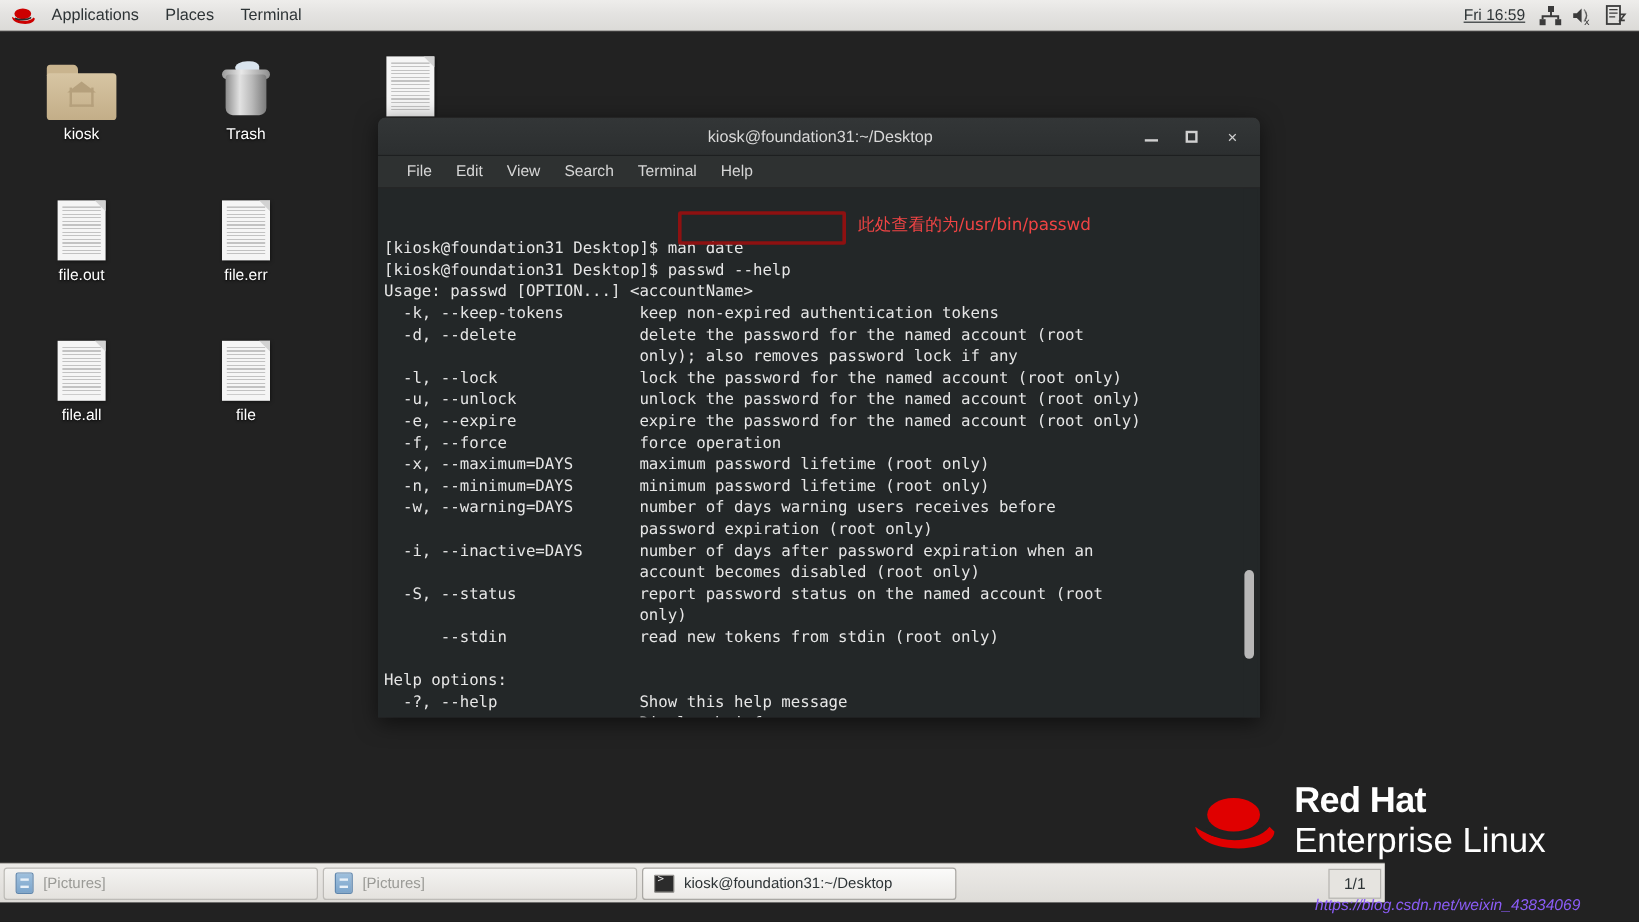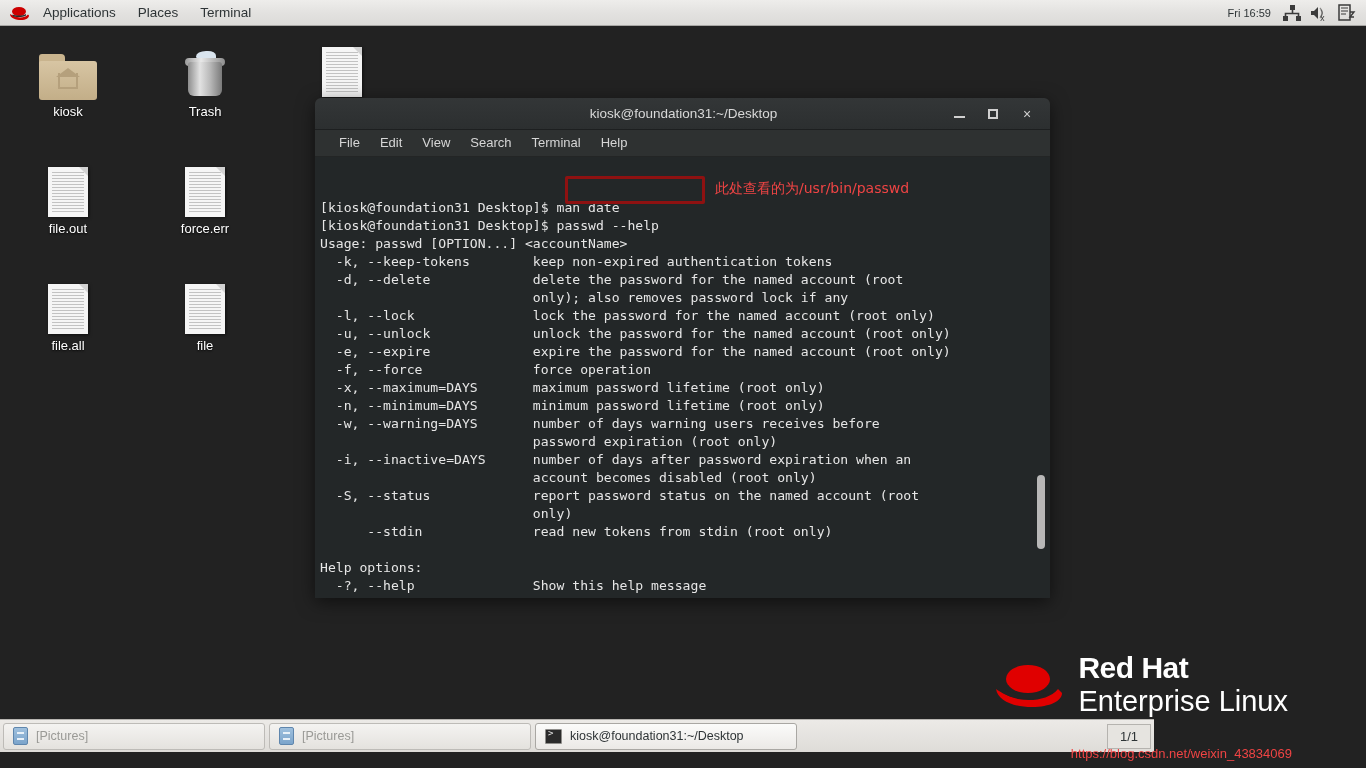--- a/index.html
+++ b/index.html
@@ -15,21 +15,21 @@
   #top-panel {
     position:absolute; top:0; left:0; width:1366px; height:26px;
     background:linear-gradient(to bottom, #eeedeb 0%, #e3e2e0 50%, #dcdbd8 100%);
     border-bottom:1px solid #a8a7a4;
     display:flex; align-items:center;
     font-size:13.5px; color:#2e3436;justify-content:space-between;
   }
   #top-panel .menu { padding:0 11px; line-height:25px; cursor:default; }
   #rh-logo-small { margin-left:8px; margin-right:2px; width:22px; height:16px; position:relative; }
   .spacer { flex:1; }
-  #clock { font-size:11px; color:#2e3436; padding-right:10px; }
+  #clock { font-size:13px; color:#2e3436; padding-right:10px;text-decoration:underline; }
   .tray-icon { width:22px; height:20px; margin-right:5px; position:relative; }
 
   
   .desk-icon {
     position:absolute; width:110px; text-align:center; color:#ffffff;
     font-size:13px; text-shadow:0 1px 2px rgba(0,0,0,.9);
   }
   .desk-icon .glyph { height:62px; display:flex; align-items:flex-end; justify-content:center; }
   .desk-icon .cap { margin-top:4px; display:block; line-height:15px; }
 
@@ -170,22 +170,22 @@
   .task-ico-file .c::after { top:10px; }
   .task-ico-term { width:17px; height:15px; position:relative; flex:none; }
   .task-ico-term .c {
     position:absolute; inset:0; background:#2b2b2b; border:1px solid #8e8d8a; border-radius:1px;
   }
   .task-ico-term .c::after {
     content:">"; position:absolute; left:2px; top:-2px; color:#e6e6e6;
     font-family:"DejaVu Sans Mono",monospace; font-size:9px;
   }
   #watermark {
-    position:absolute; right:74px; bottom:7px;
-    color:#ef4444; font-size:13px; white-space:nowrap; pointer-events:none;
+    position:absolute; right:49px; bottom:7px;
+    color:#8b5cf6; font-size:13px; white-space:nowrap; pointer-events:none;font-style:italic;
   }
   #workspace-ind {
     margin-left:auto; height:25px; min-width:44px; padding:0 6px;
     border:1px solid #b5b3af; background:#e6e4e0;
     display:flex; align-items:center; justify-content:center;
     font-size:13px; color:#2e3436; position:relative; z-index:2;
   }
 </style>
 </head>
 <body>
@@ -265,21 +265,21 @@
   </div>
 
   <div class="desk-icon" style="left:150px; top:155px;">
     <div class="glyph">
       <div class="doc-ico">
           <div class="page"></div>
           <div class="lines"></div>
           <div class="fold"></div>
         </div>
     </div>
-    <span class="cap">force.err</span>
+    <span class="cap">file.err</span>
   </div>
 
   <div class="desk-icon" style="left:13px; top:272px;">
     <div class="glyph">
       <div class="doc-ico">
           <div class="page"></div>
           <div class="lines"></div>
           <div class="fold"></div>
         </div>
     </div>

